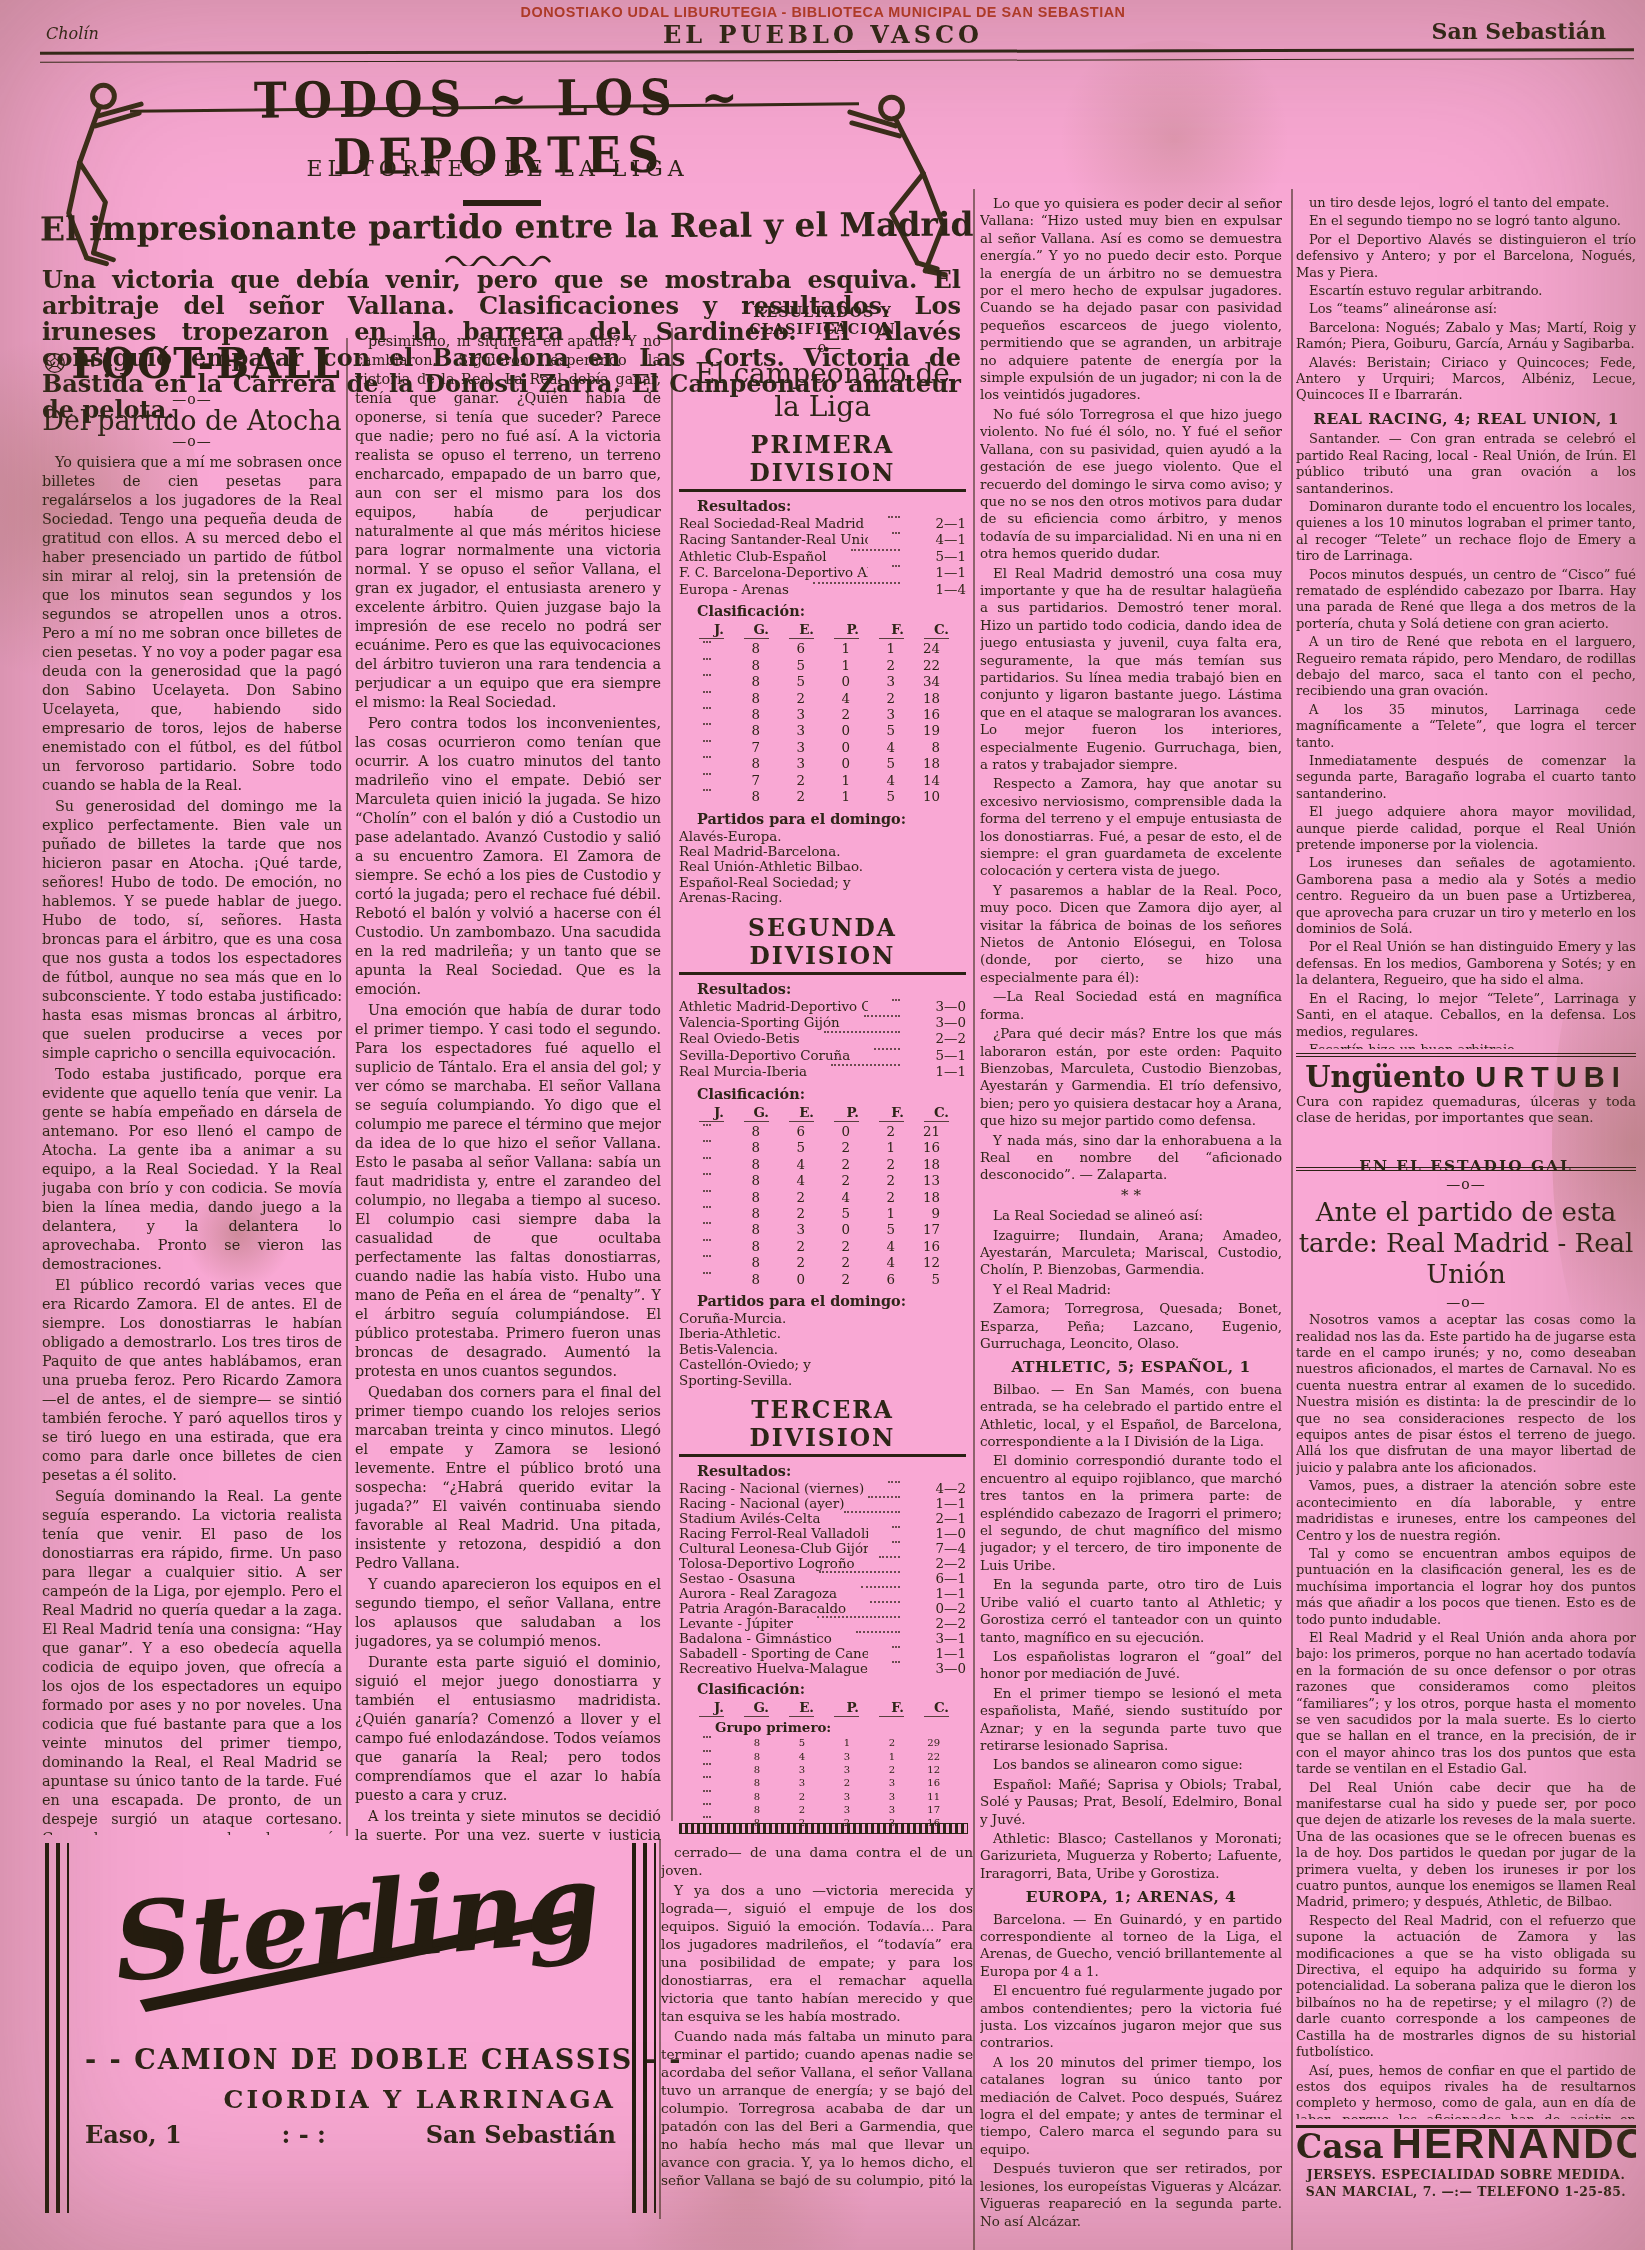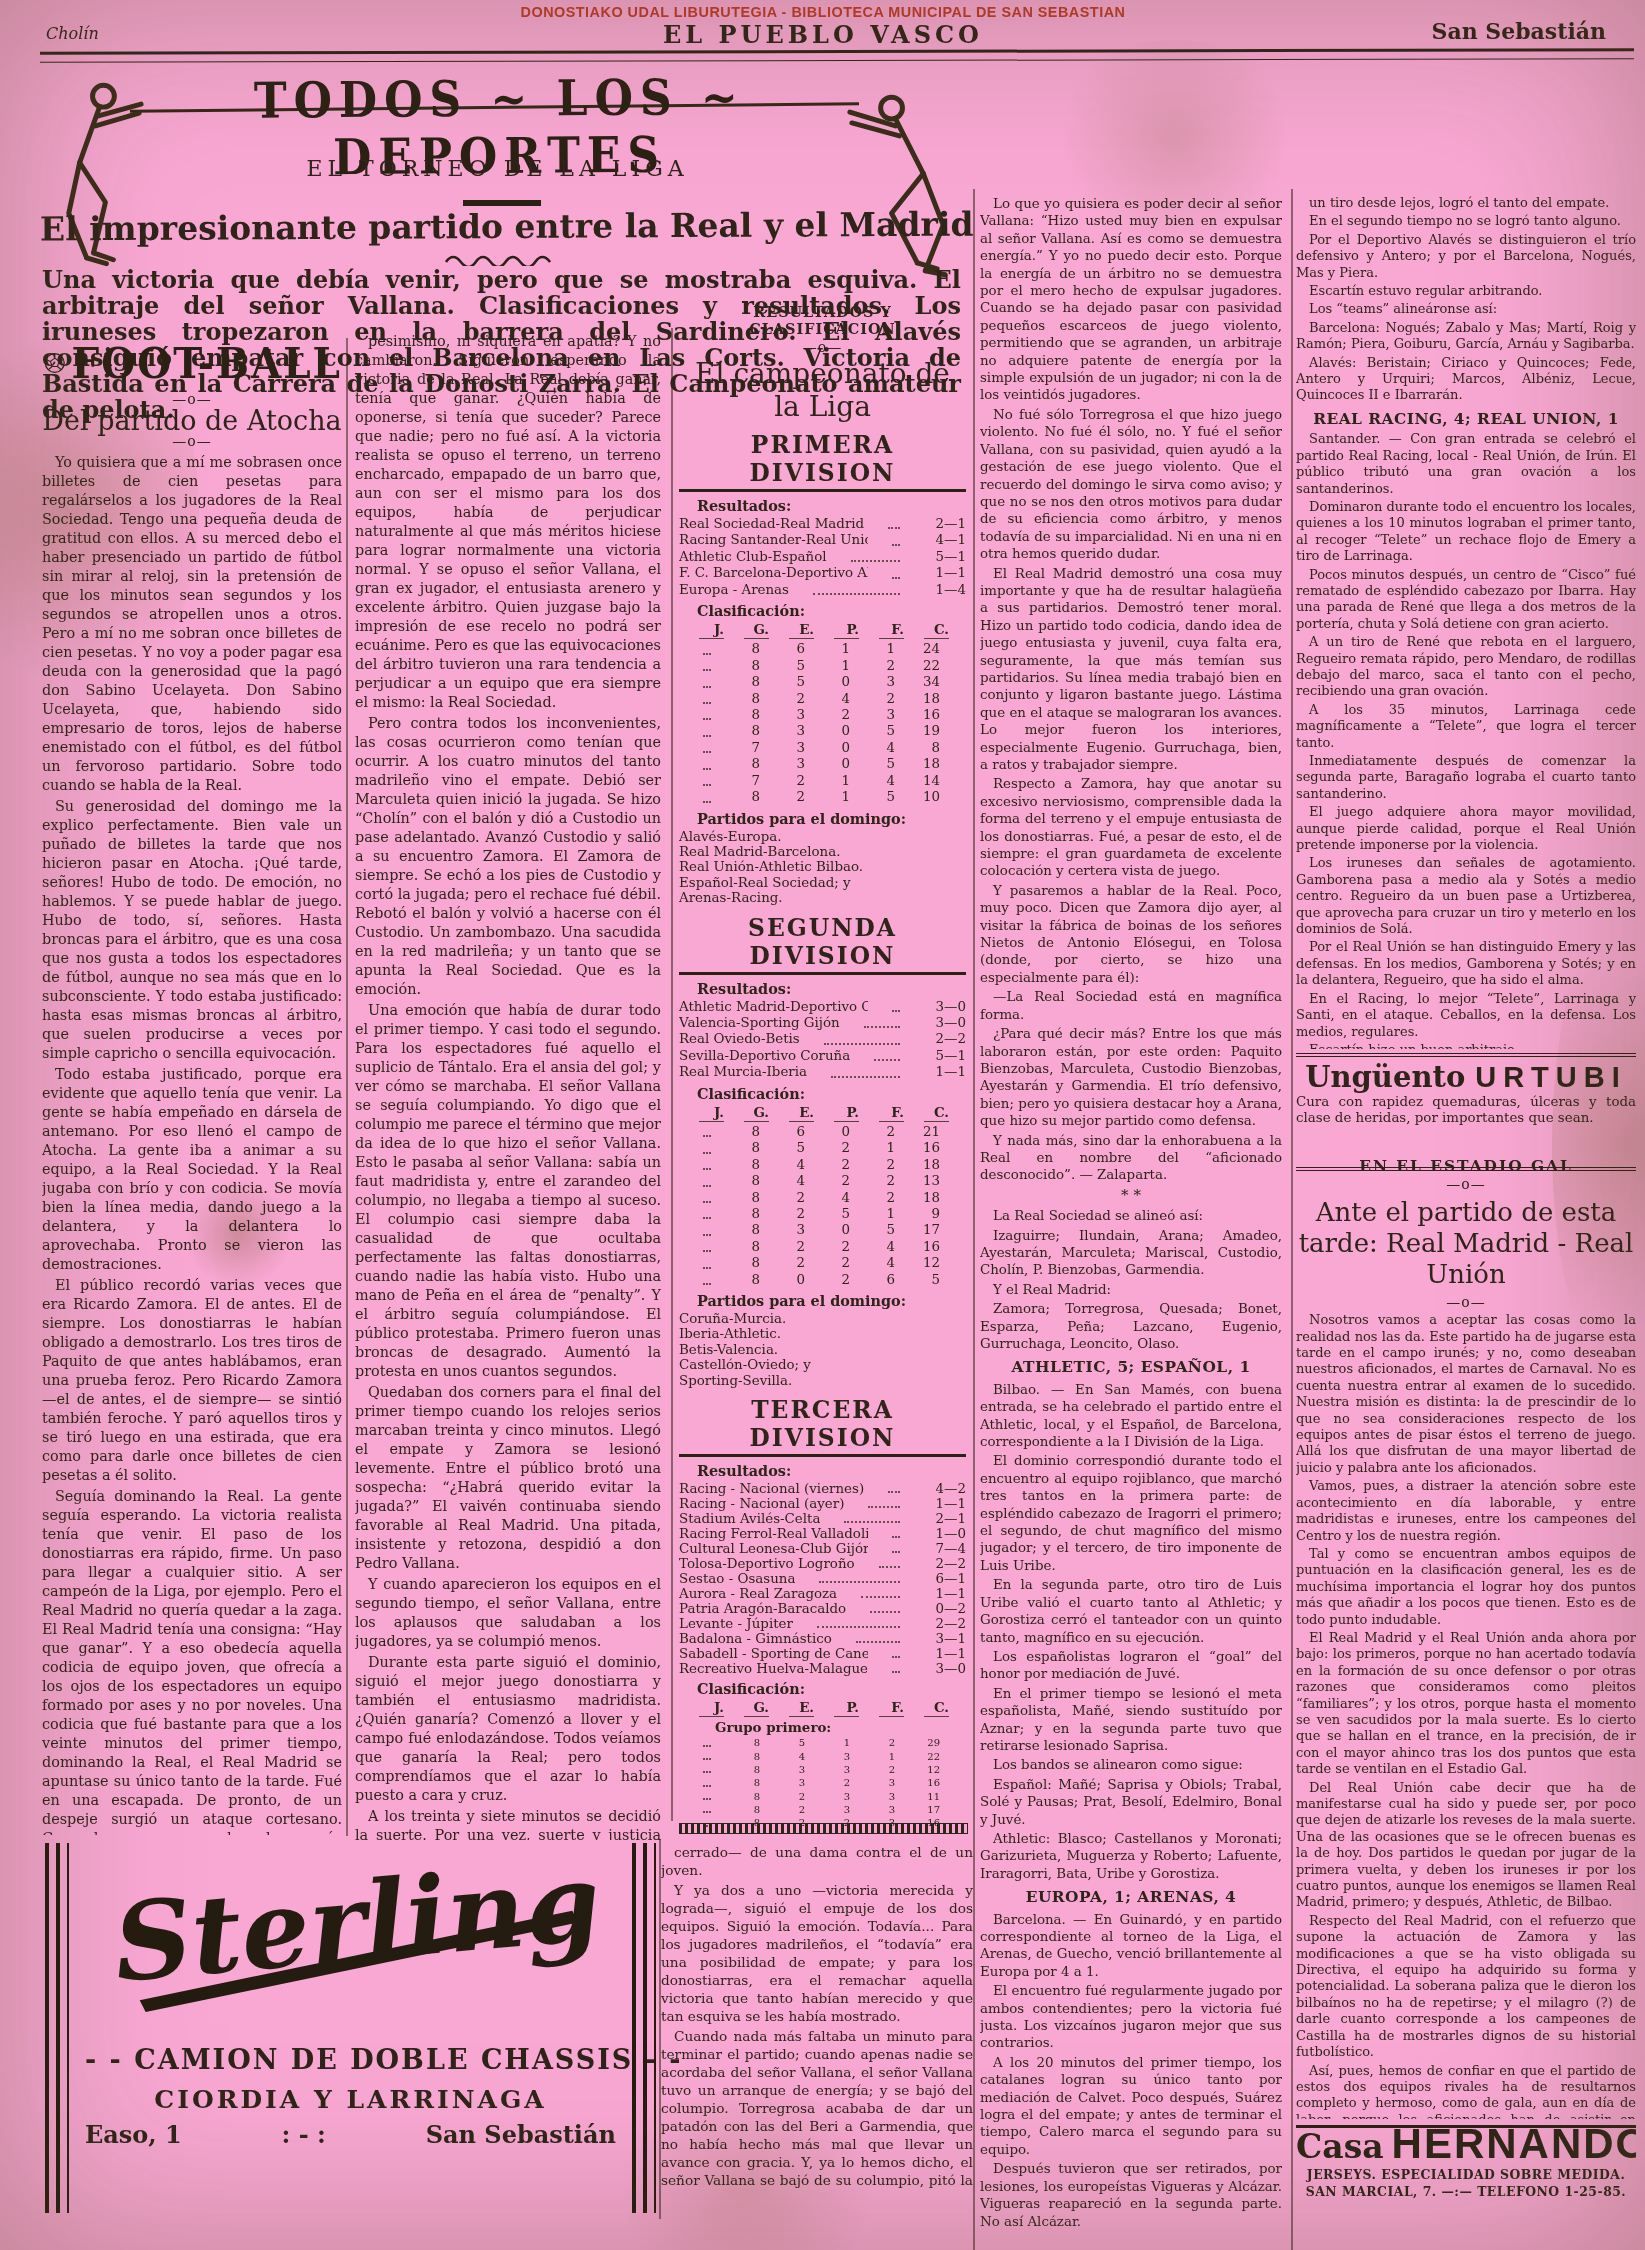--- a/index.html
+++ b/index.html
@@ -53,21 +53,21 @@
   .odash{text-align:center;font-size:14px;letter-spacing:1px;margin:2px 0;}
   .arttitle{text-align:center;font-size:27px;margin:2px 0;}
 
   .kick3{text-align:center;font-weight:bold;font-size:14.4px;letter-spacing:1px;}
   .title3{text-align:center;font-size:28px;margin:2px 0 6px;}
   .divhdr{text-align:center;margin:8px 0 5px;}
   .divhdr span{display:inline-block;font-size:23.4px;font-weight:bold;letter-spacing:2px;
         border-bottom:3px solid #2b2114;padding:0 8px 2px;}
   .lbl{font-weight:bold;font-size:14.4px;margin:4px 0 2px 18px;line-height:17px;}
   .grp{font-weight:bold;font-size:13.4px;margin:3px 0 1px 36px;line-height:15px;}
-  .trow{display:flex;align-items:flex-end;font-size:13.4px;line-height:16.4px;gap:20px;}
+  .trow{display:flex;align-items:flex-start;font-size:13.4px;line-height:16.4px;gap:20px;}
   .trow .team{white-space:nowrap;overflow:hidden;}
   .lead{flex:1;min-width:8px;border-bottom:2px dotted rgba(46,36,23,.7);margin:0 4px 3px 4px;}
   .score{width:42px;text-align:right;white-space:nowrap;flex:none;}
   .n{width:25px;text-align:right;flex:none;}
   .thead{font-weight:bold;margin:1px 0 2px;}
   .thead .sp{flex:1;}
   .thead .n{border-bottom:1.5px solid rgba(46,36,23,.8);padding-bottom:1px;}
   .fix{font-size:13.4px;line-height:15.4px;}
   .t3 .trow{font-size:10px;line-height:13.3px;}
   .t3r .trow{line-height:15px;}
@@ -94,21 +94,21 @@
   .hernando .t em{font-style:normal;font-family:"Liberation Sans",sans-serif;font-weight:bold;font-size:42px;letter-spacing:2px;margin-left:8px;}
   .hernando .d{font-size:12.4px;font-weight:bold;text-align:center;line-height:17px;letter-spacing:0.5px;margin-top:4px;}
 
   .sterling{position:absolute;left:45px;top:1843px;width:611px;height:370px;}
   .sterling::before,.sterling::after{content:"";position:absolute;top:0;bottom:0;width:24px;
         background:repeating-linear-gradient(90deg,#241c10 0 4px,rgba(0,0,0,0) 4px 11px);}
   .sterling::before{left:0;}
   .sterling::after{right:0;}
   .st-in{position:absolute;left:40px;right:40px;top:0;bottom:0;text-align:center;}
   .st-l1{font-weight:bold;font-size:27px;letter-spacing:2px;margin-top:8px;white-space:nowrap;}
-  .st-l2{font-weight:bold;font-size:25px;letter-spacing:3px;margin-top:10px;}
+  .st-l2{font-weight:bold;font-size:25px;letter-spacing:3px;margin-top:10px;text-align:right;}
   .st-row{display:flex;justify-content:space-between;align-items:center;font-weight:bold;font-size:24px;margin-top:6px;}
 </style>
 </head>
 <body>
 
 <div class="page">
   <div class="stain s1"></div>
   <div class="stain s2"></div>
   <div class="stain s3"></div>
   <div class="stain s4"></div>

